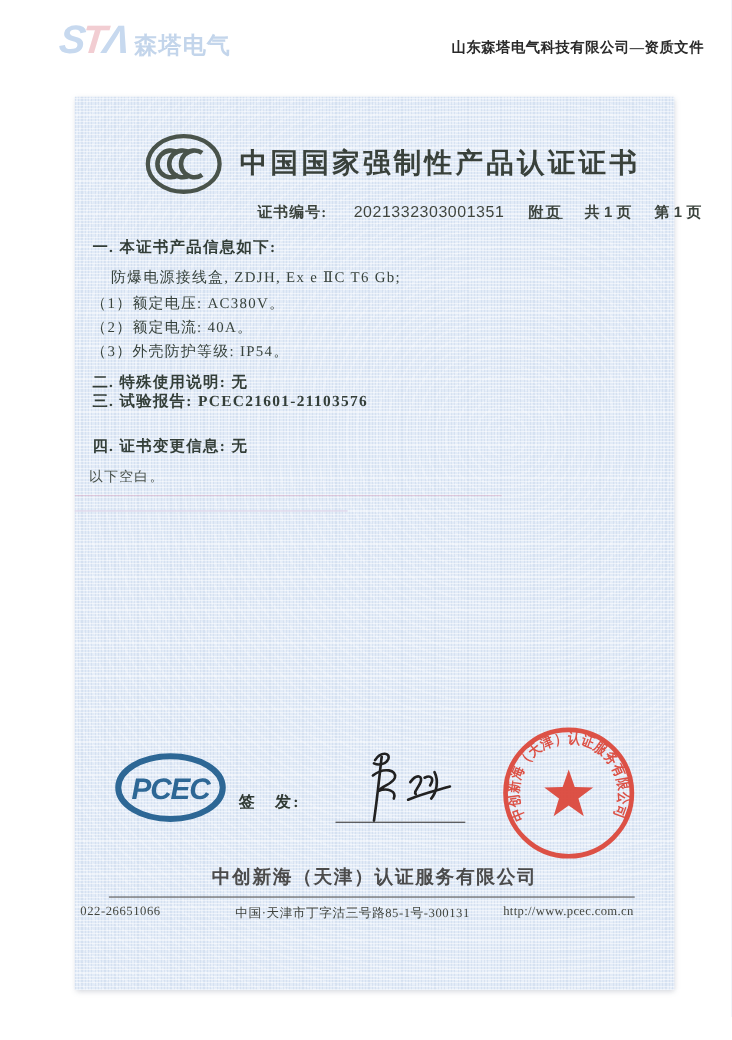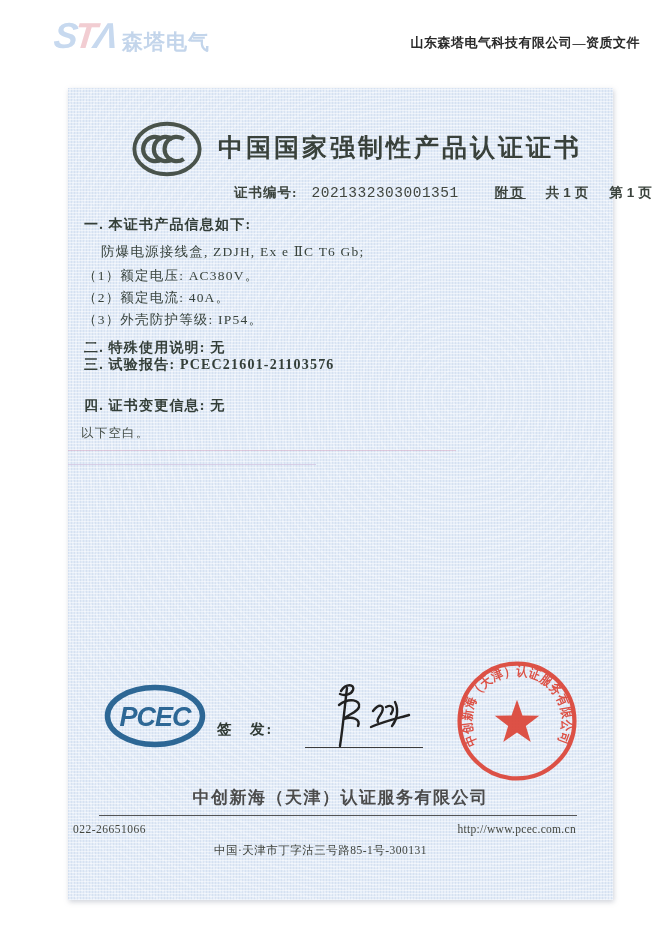--- a/index.html
+++ b/index.html
@@ -48,24 +48,24 @@
     font-size:25px;font-weight:600;letter-spacing:3px;color:#39413b;
     white-space:nowrap;
   }
 
   .certno-row{
     position:absolute;left:166px;top:96px;display:flex;align-items:baseline;
     white-space:nowrap;color:#3b433d;justify-content:flex-end;
   }
   .certno-row .lbl{font-size:13.5px;font-weight:700;letter-spacing:1px;}
   .certno-row .num{
-    font-family:Liberation Mono, monospace;
-    font-size:14.5px;color:#41463f;letter-spacing:.5px;margin-left:14px;
+    font-family:Liberation Sans, sans-serif;
+    font-size:14.5px;color:#41463f;letter-spacing:.5px;margin-left:24px;
   }
-  .certno-row .annex{font-size:13.5px;font-weight:700;margin-left:36px;letter-spacing:2px;text-decoration:underline;}
+  .certno-row .annex{font-size:13.5px;font-weight:700;margin-left:22px;letter-spacing:2px;text-decoration:underline;}
   .certno-row .pg{font-size:13.5px;font-weight:700;margin-left:20px;letter-spacing:1px;}
   .certno-row .pg .n{
     font-family:"Liberation Sans","DejaVu Sans",sans-serif;
     font-weight:700;padding:0 3px;
   }
 
   .bodyline{
     position:absolute;white-space:nowrap;color:#37423c;
     letter-spacing:1.2px;font-size:13.5px;
   }
@@ -98,21 +98,21 @@
   .footer-rule{
     position:absolute;left:31px;top:727px;width:478px;height:0;
     border-bottom:1.4px solid #555;
   }
   .footer-row{position:absolute;left:0;right:0;top:735px;height:16px;}
   .footer-row .phone{
     position:absolute;left:5px;font-size:11.5px;color:#43463f;letter-spacing:.5px;
   }
   .footer-row .addr{
     position:absolute;left:0;right:40px;text-align:center;
-    font-size:11.5px;color:#3e423c;letter-spacing:.5px;margin-top:20px;
+    font-size:11.5px;color:#3e423c;letter-spacing:.5px;
   }
   .footer-row .web{
     position:absolute;right:37px;font-size:11.5px;color:#43463f;letter-spacing:.3px;
   }
 </style>
 </head>
 <body>
 
 <div class="sta-logo">
   <span class="glyph g-blue">S</span>

